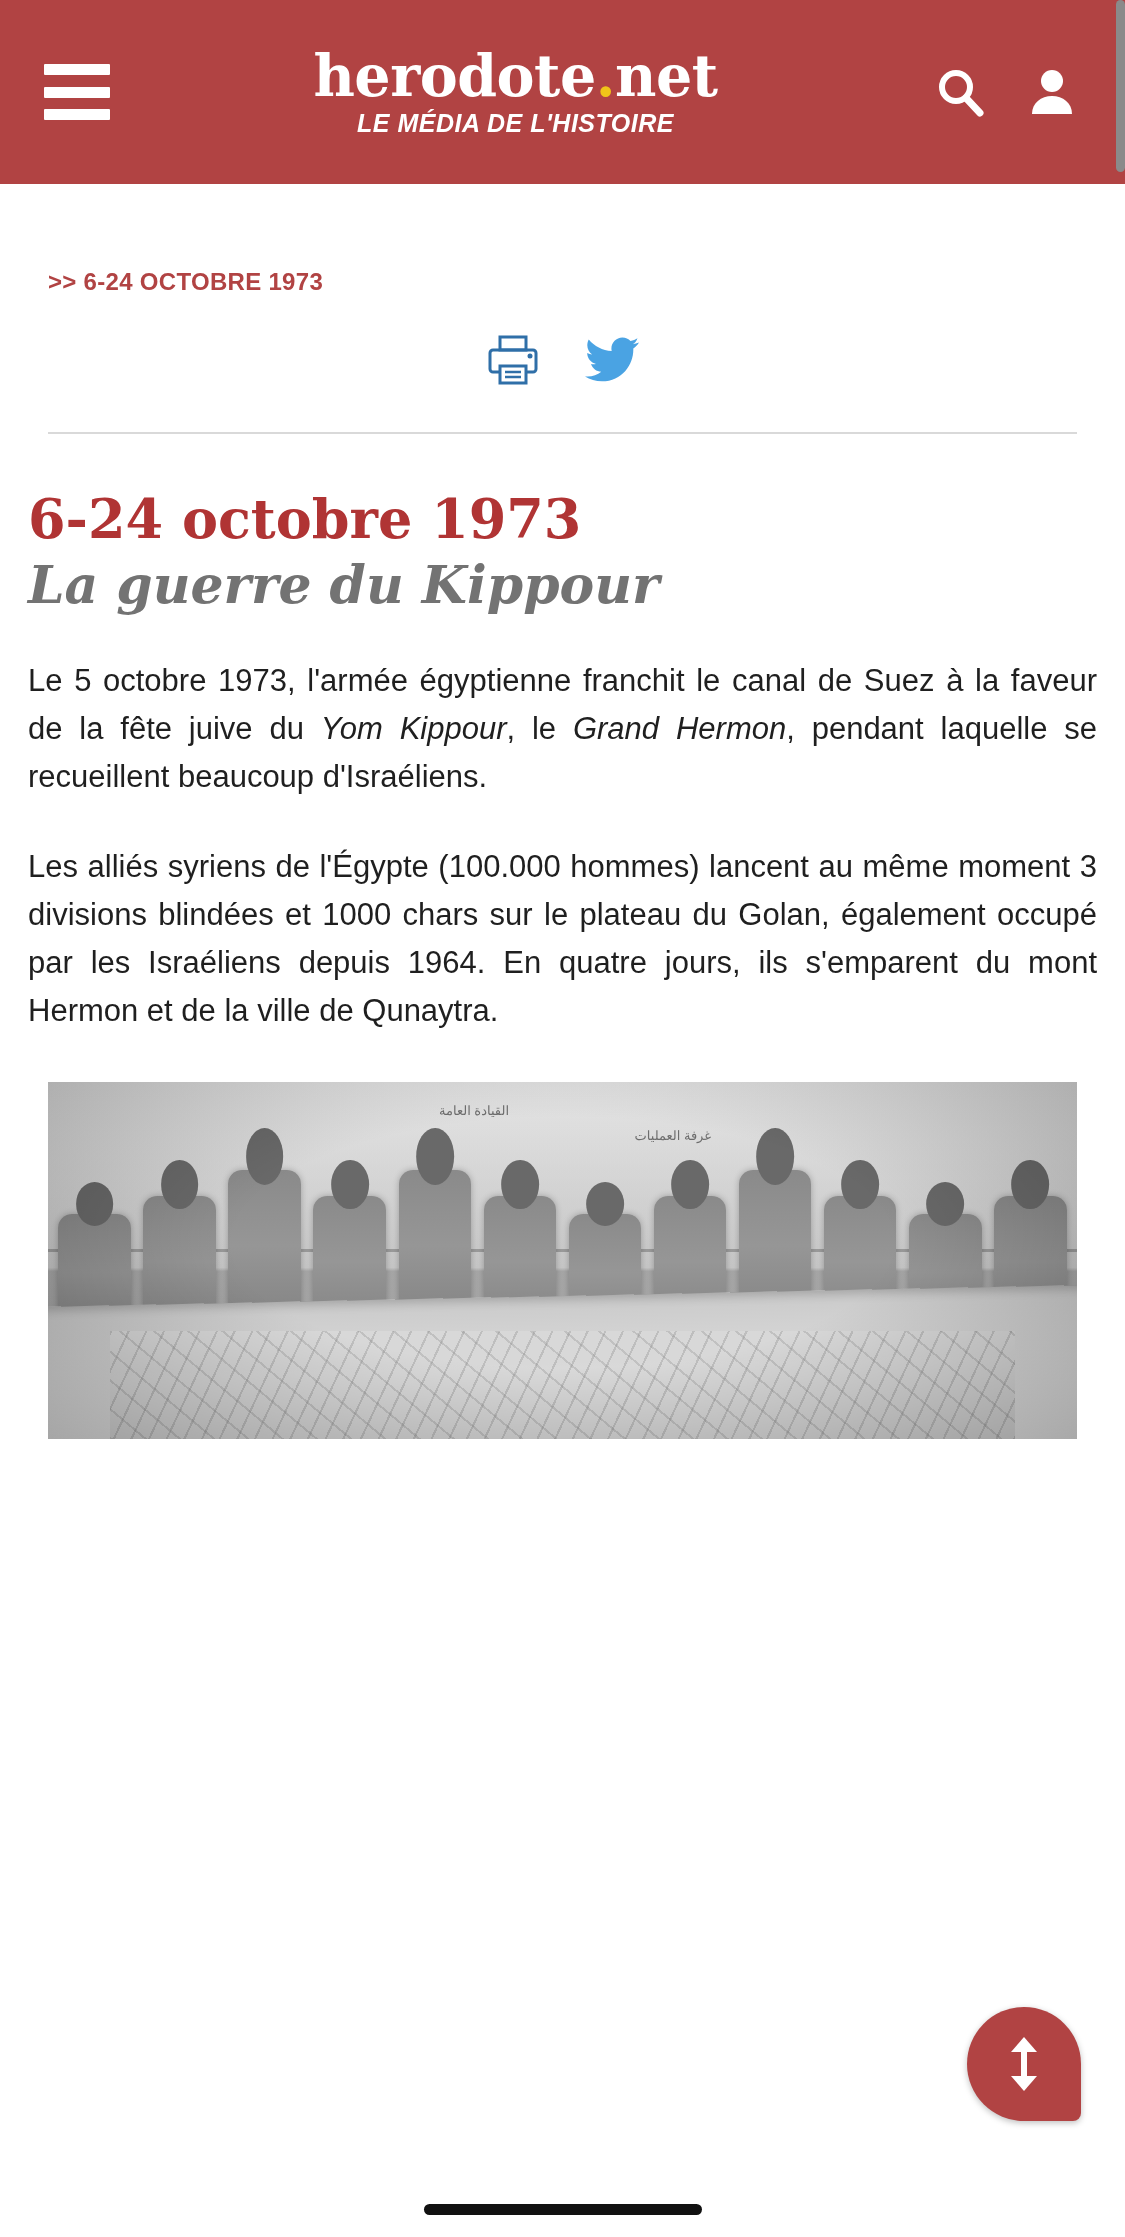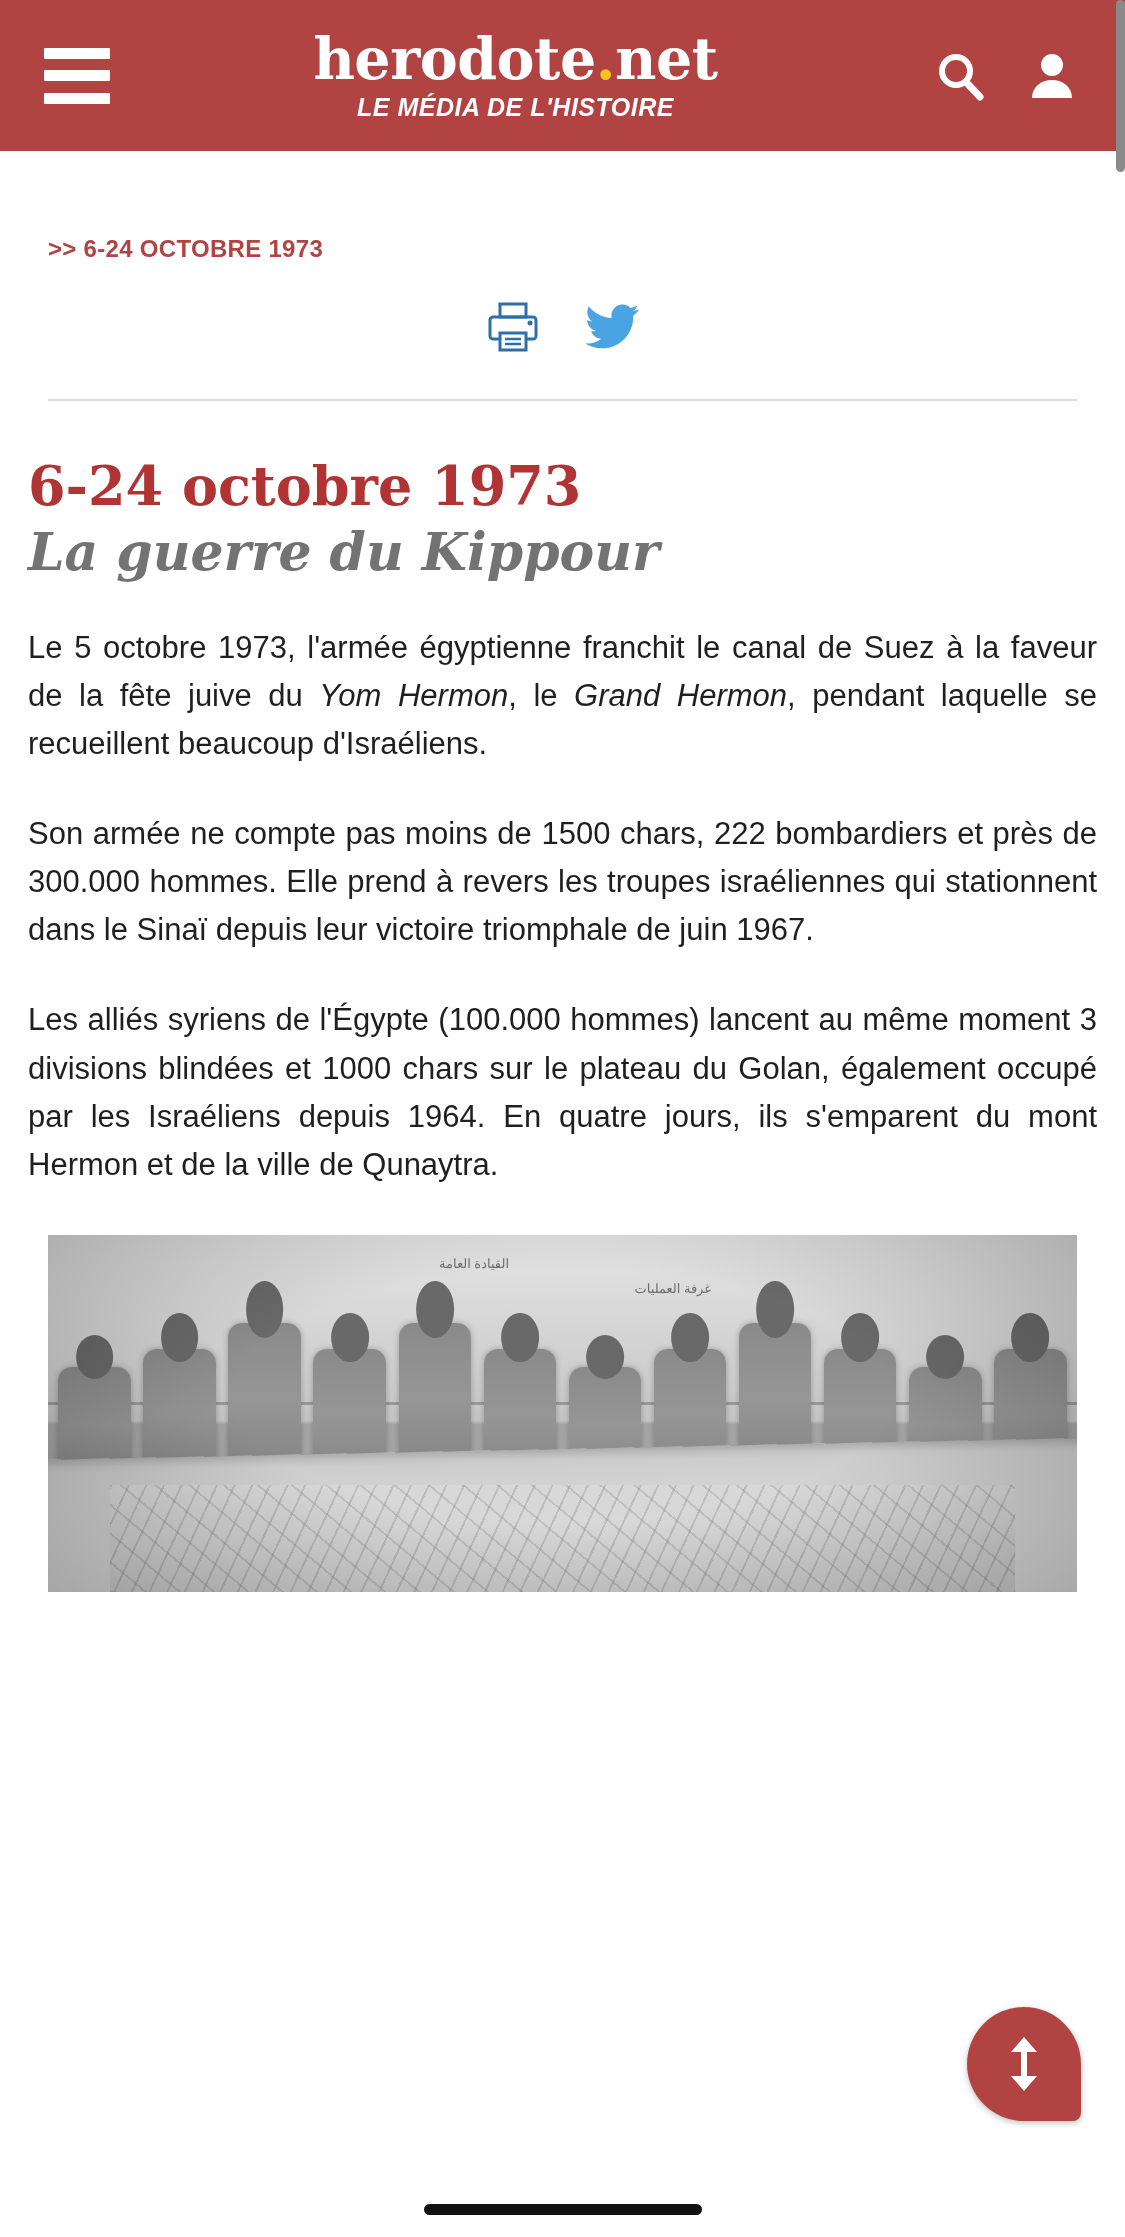--- a/index.html
+++ b/index.html
@@ -12,21 +12,21 @@
     height: 2237px;
     position: relative;
     overflow: hidden;
     font-family: "Liberation Sans", sans-serif;
     color: #222;
   }
 
   
   .site-header {
     position: relative;
-    height: 151px;
+    height: 184px;
     background: #b14343;
     display: flex;
     align-items: center;
     box-sizing: border-box;
     padding: 0 44px;
   }
   .hamburger {
     width: 66px;
     height: 56px;
     display: flex;
@@ -338,22 +338,21 @@
     </svg>
   </div>
 </div>
 
 <div class="divider"></div>
 
 <div class="article">
   <div class="article-date">6-24 octobre 1973</div>
   <h1 class="article-title">La guerre du Kippour</h1>
 
-  <p class="para"><span>Le 5 octobre 1973, l'armée égyptienne franchit le canal de Suez à la faveur de la fête juive du </span><em>Yom Hermon</em><span>, le </span><em>Grand Hermon</em><span>, pendant laquelle se recueillent beaucoup d'Israéliens.</span></p>
-  <p class="para"><span>Son armée ne compte pas moins de 1500 chars, 222 bombardiers et près de 300.000 hommes. Elle prend à revers les troupes israéliennes qui stationnent dans le Sinaï depuis leur victoire triomphale de juin 1967.</span></p>
+  <p class="para"><span>Le 5 octobre 1973, l'armée égyptienne franchit le canal de Suez à la faveur de la fête juive du </span><em>Yom Kippour</em><span>, le </span><em>Grand Hermon</em><span>, pendant laquelle se recueillent beaucoup d'Israéliens.</span></p>
   <p class="para"><span>Les alliés syriens de l'Égypte (100.000 hommes) lancent au même moment 3 divisions blindées et 1000 chars sur le plateau du Golan, également occupé par les Israéliens depuis 1964. En quatre jours, ils s'emparent du mont Hermon et de la ville de Qunaytra.</span></p>
 </div>
 
 <div class="photo-wrap">
   <div class="photo">
     <div class="wall-line"></div>
     <div class="arabic" style="top:6%; left:38%;">القيادة العامة</div>
     <div class="arabic" style="top:13%; left:57%;">غرفة العمليات</div>
 
     <div class="figure-row">

